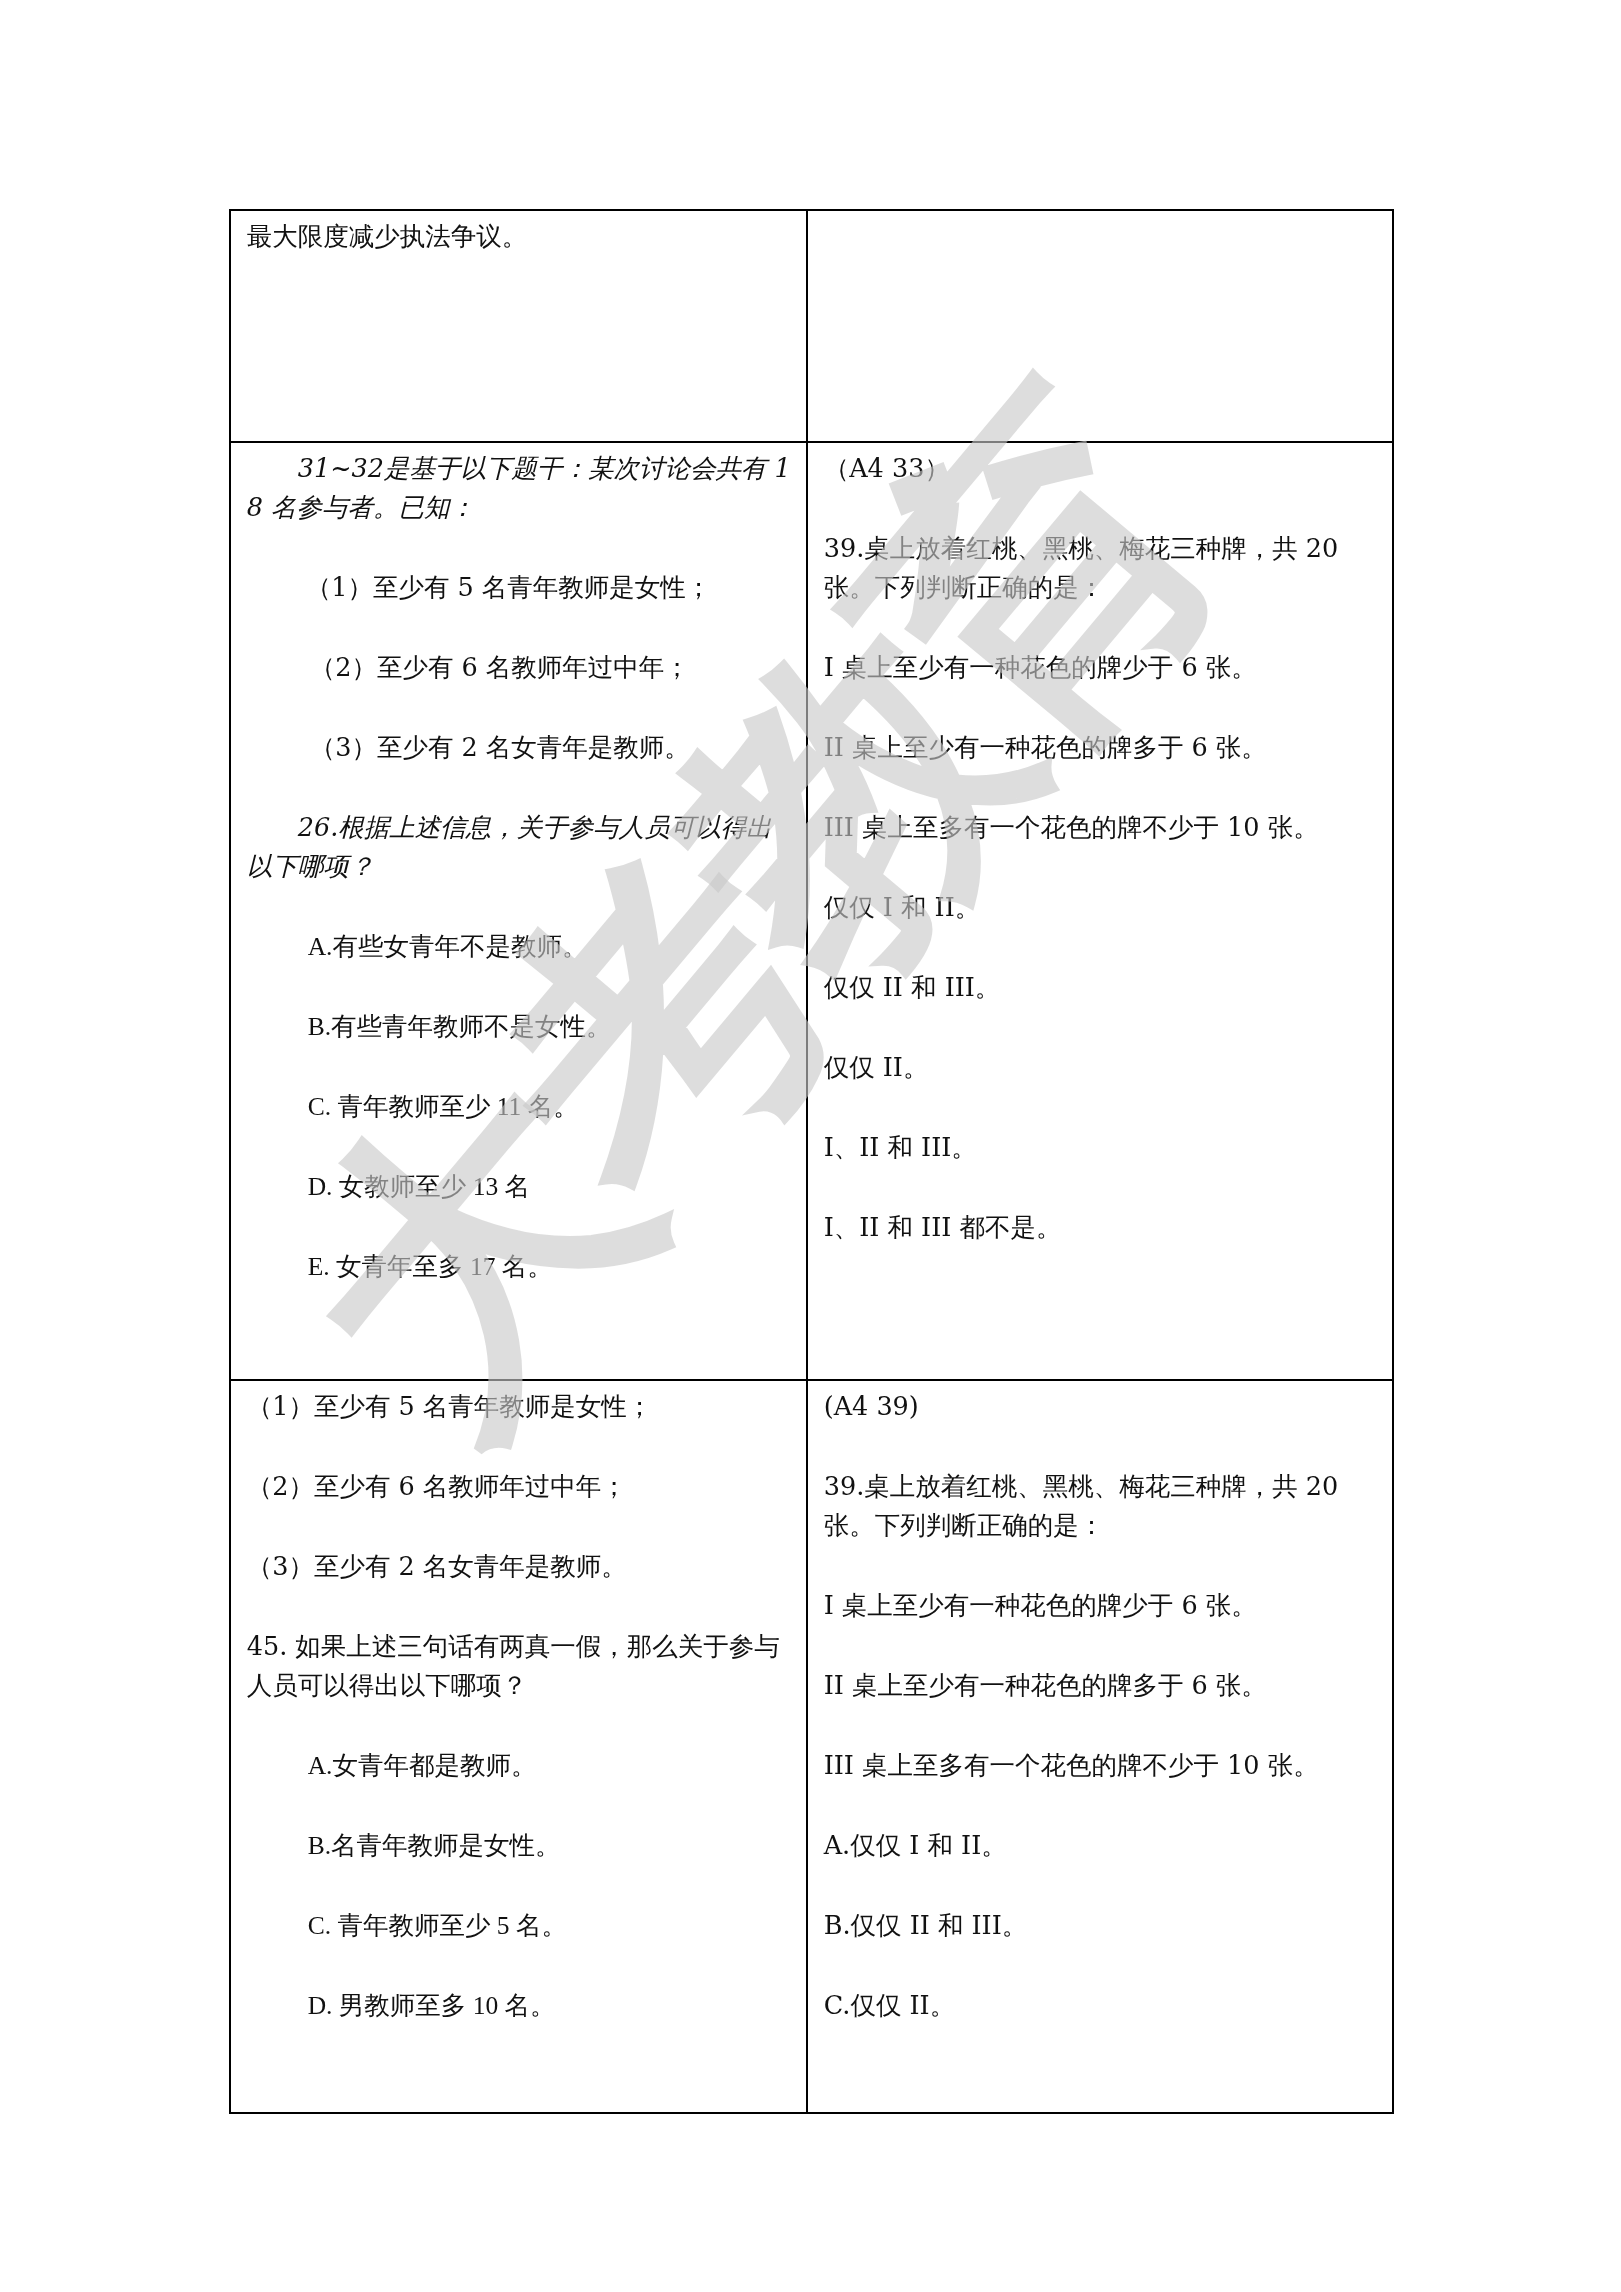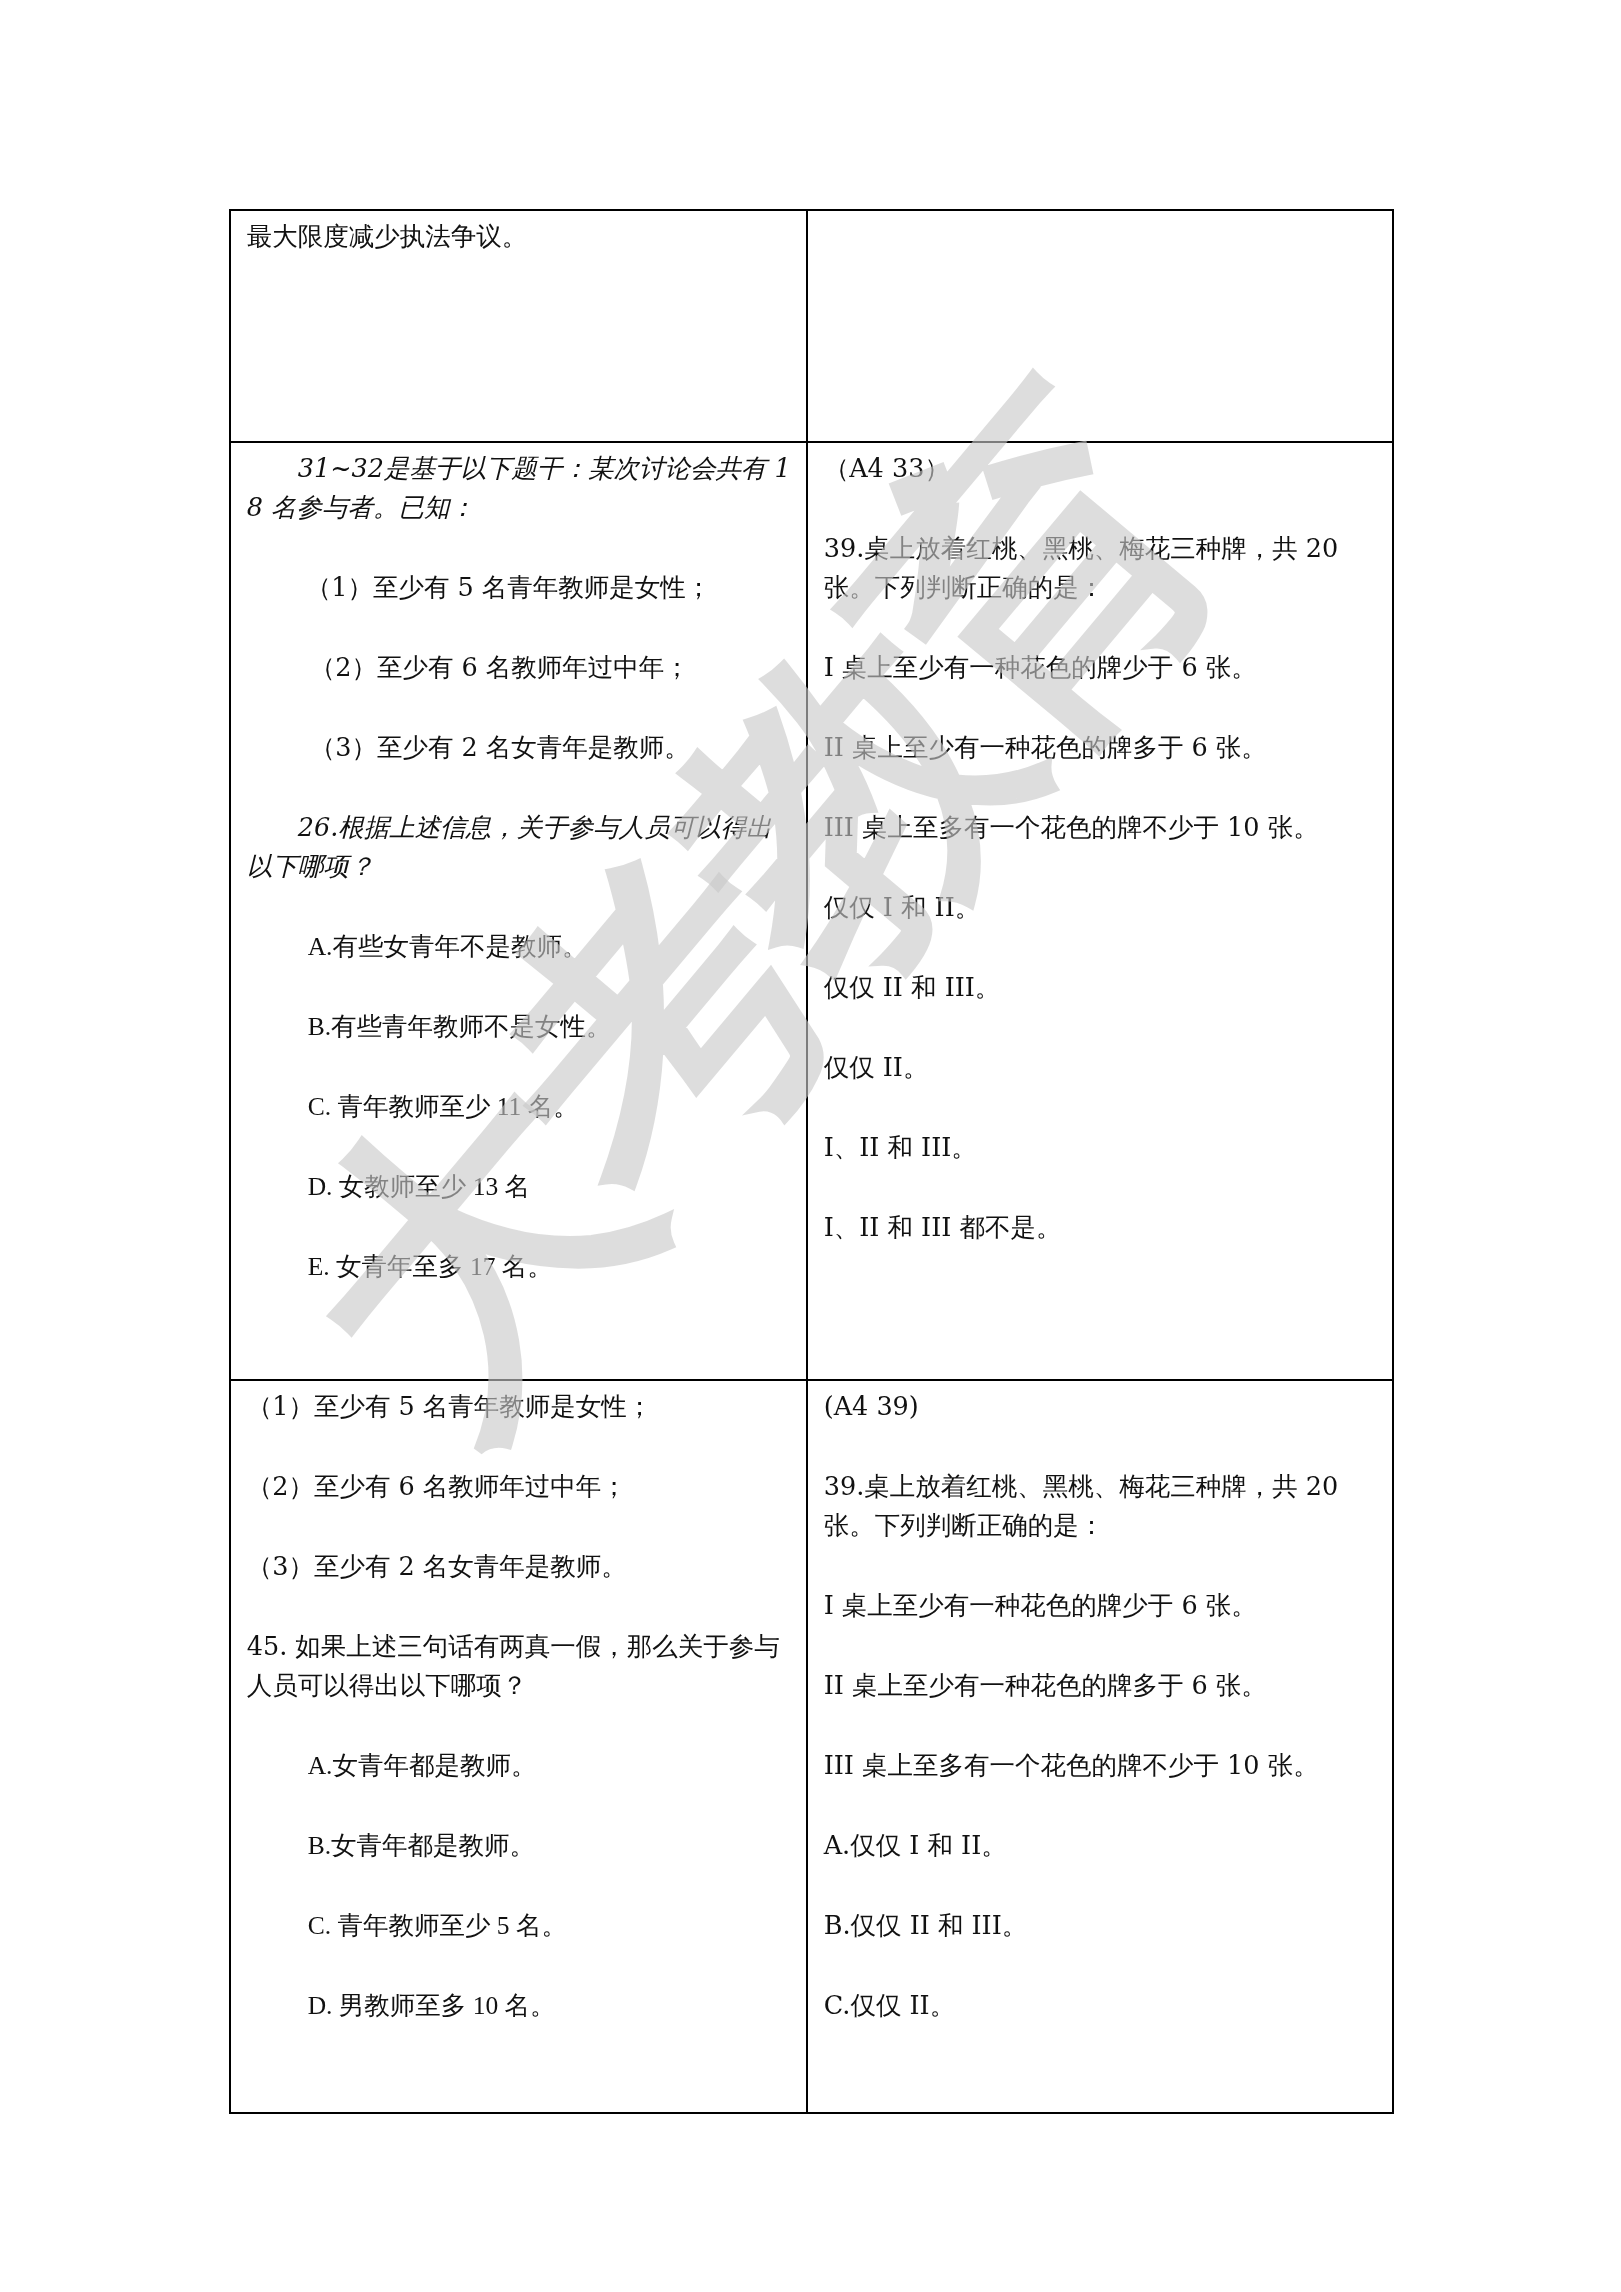--- a/index.html
+++ b/index.html
@@ -72,21 +72,21 @@
       </td>
     </tr>
 
     <tr class="r3">
       <td>
         <p class="p">（1）至少有 5 名青年教师是女性；</p>
         <p class="p">（2）至少有 6 名教师年过中年；</p>
         <p class="p">（3）至少有 2 名女青年是教师。</p>
         <p class="p">45.  如果上述三句话有两真一假，那么关于参与人员可以得出以下哪项？</p>
         <p class="p indent-opt">A.女青年都是教师。</p>
-        <p class="p indent-opt">B.女青年都是教师。</p>
+        <p class="p indent-opt">B.名青年教师是女性。</p>
         <p class="p indent-opt">C.  青年教师至少 5 名。</p>
         <p class="p indent-opt">D.  男教师至多 10 名。</p>
       </td>
       <td>
         <p class="p">(A4  39)</p>
         <p class="p">39.桌上放着红桃、黑桃、梅花三种牌，共 20 张。下列判断正确的是：</p>
         <p class="p">I 桌上至少有一种花色的牌少于 6 张。</p>
         <p class="p">II 桌上至少有一种花色的牌多于 6 张。</p>
         <p class="p">III 桌上至多有一个花色的牌不少于 10 张。</p>
         <p class="p">A.仅仅 I 和 II。</p>

